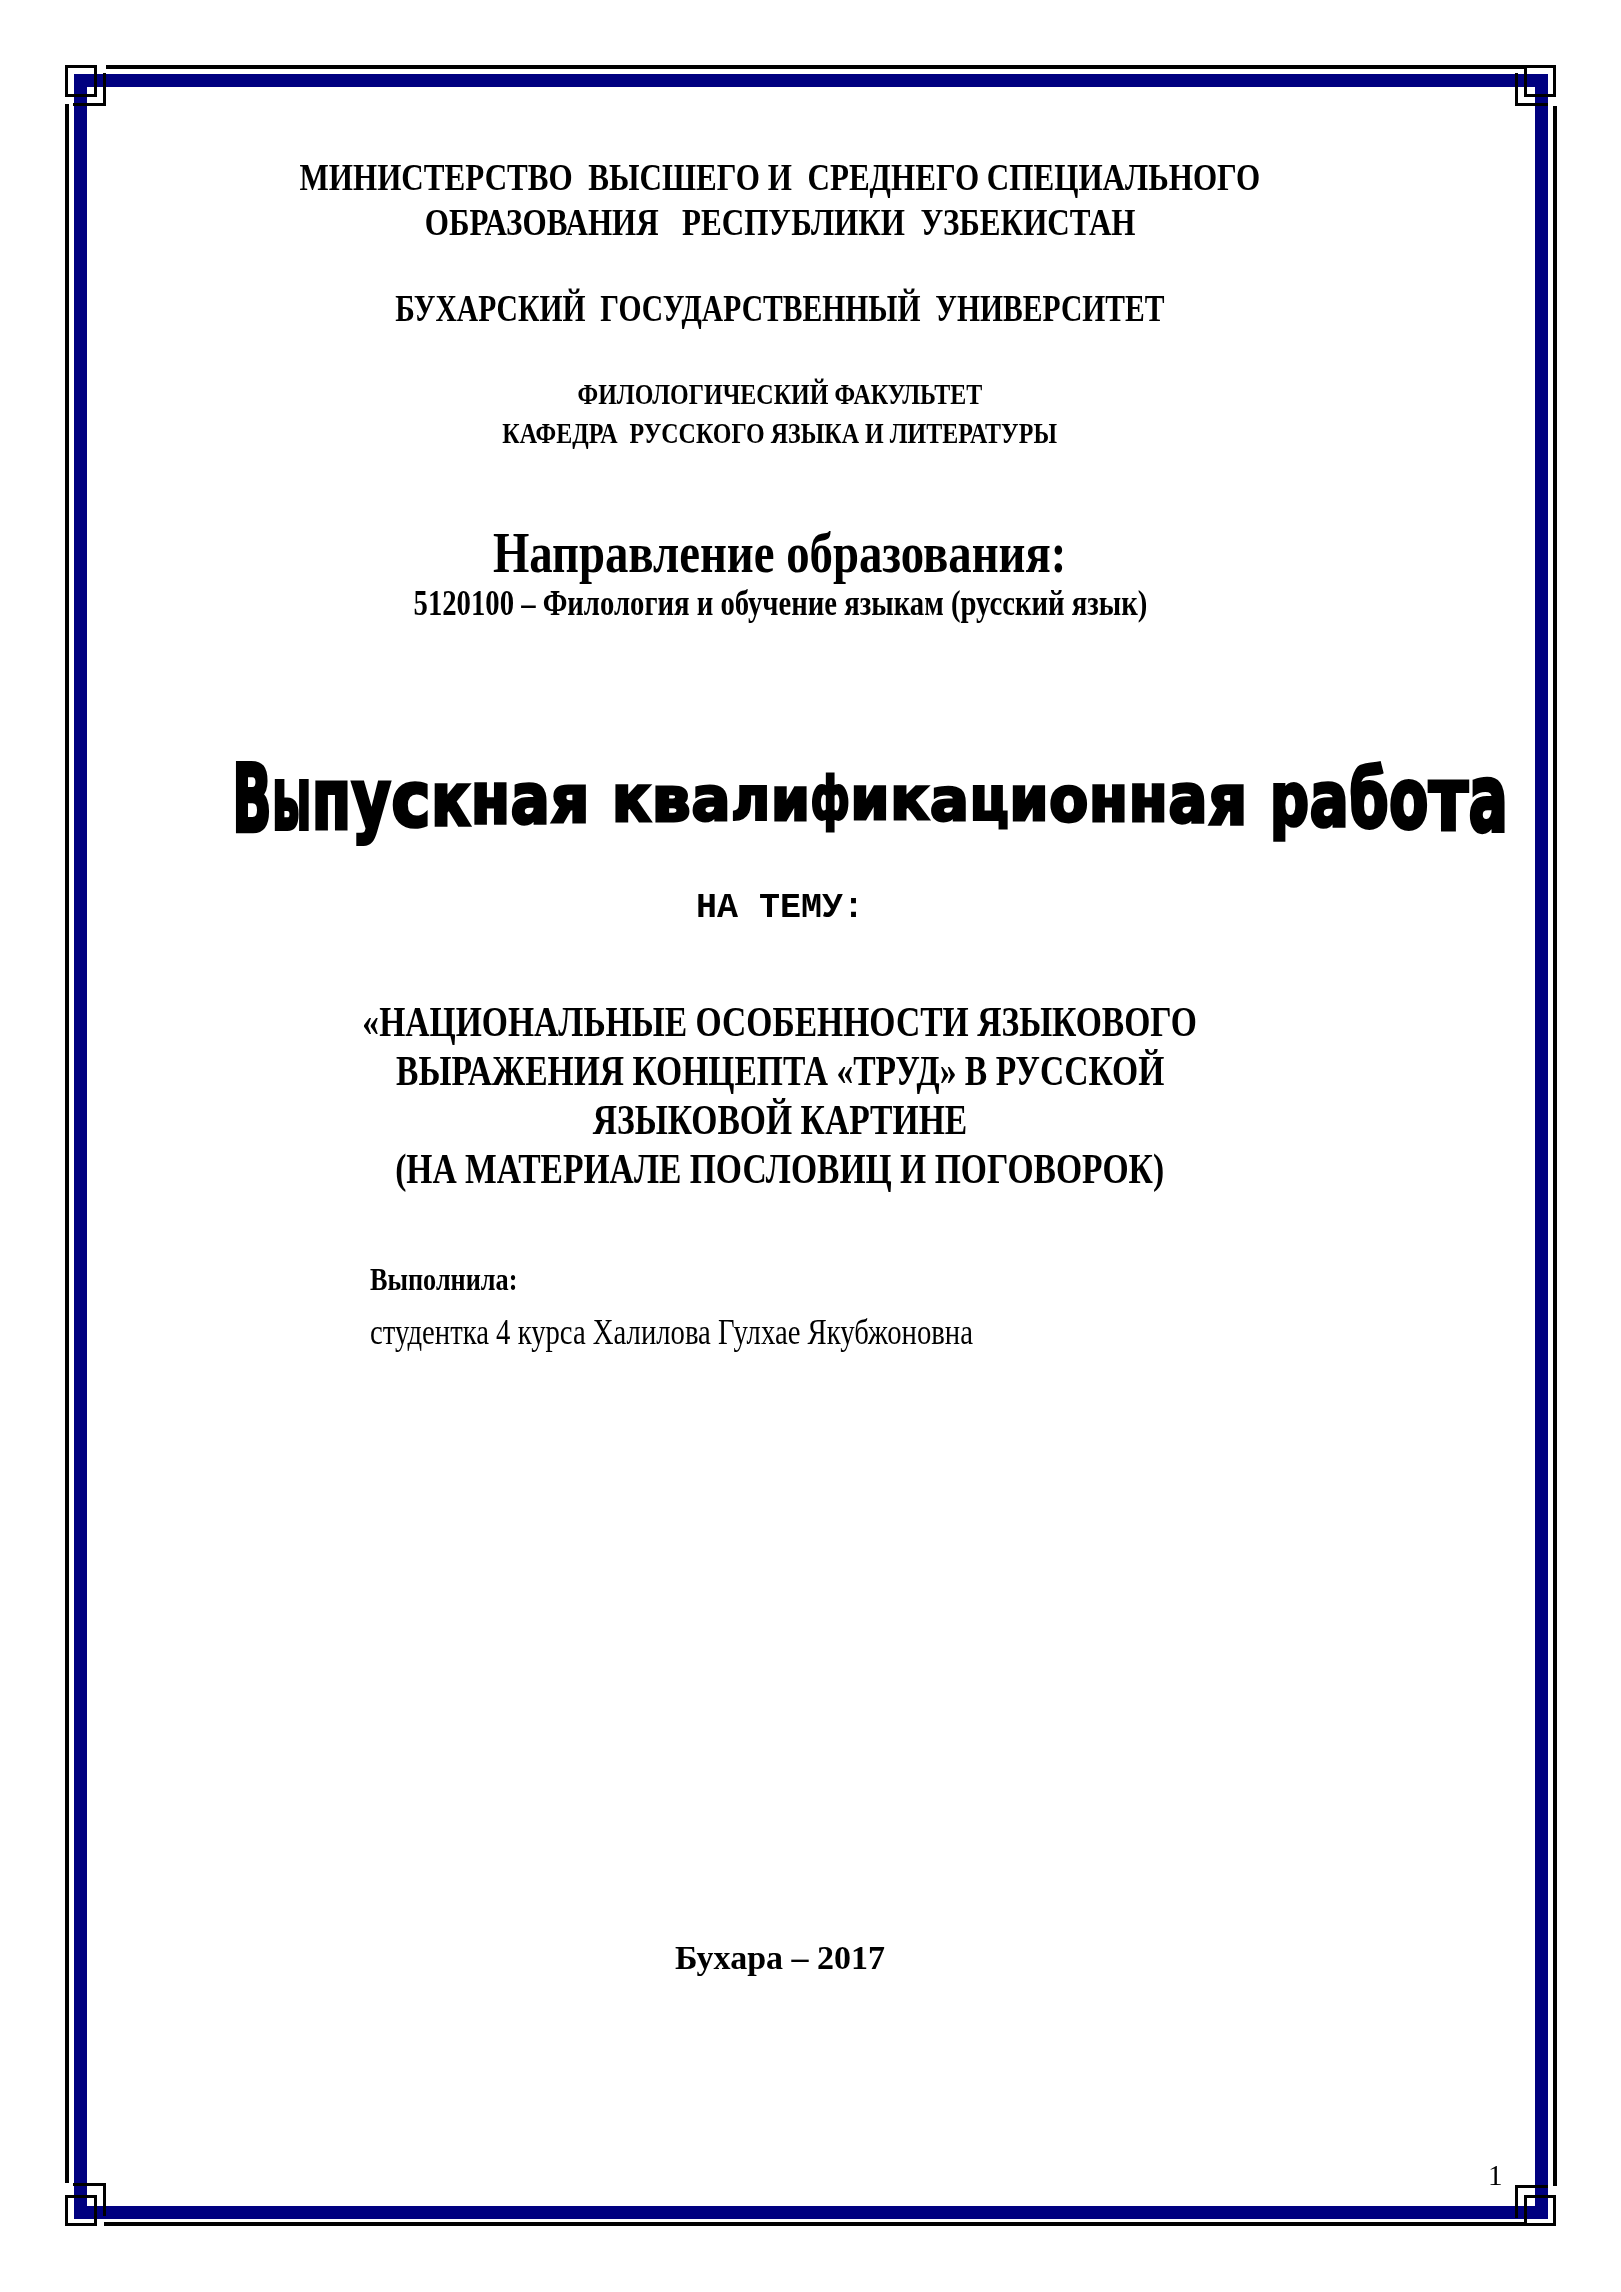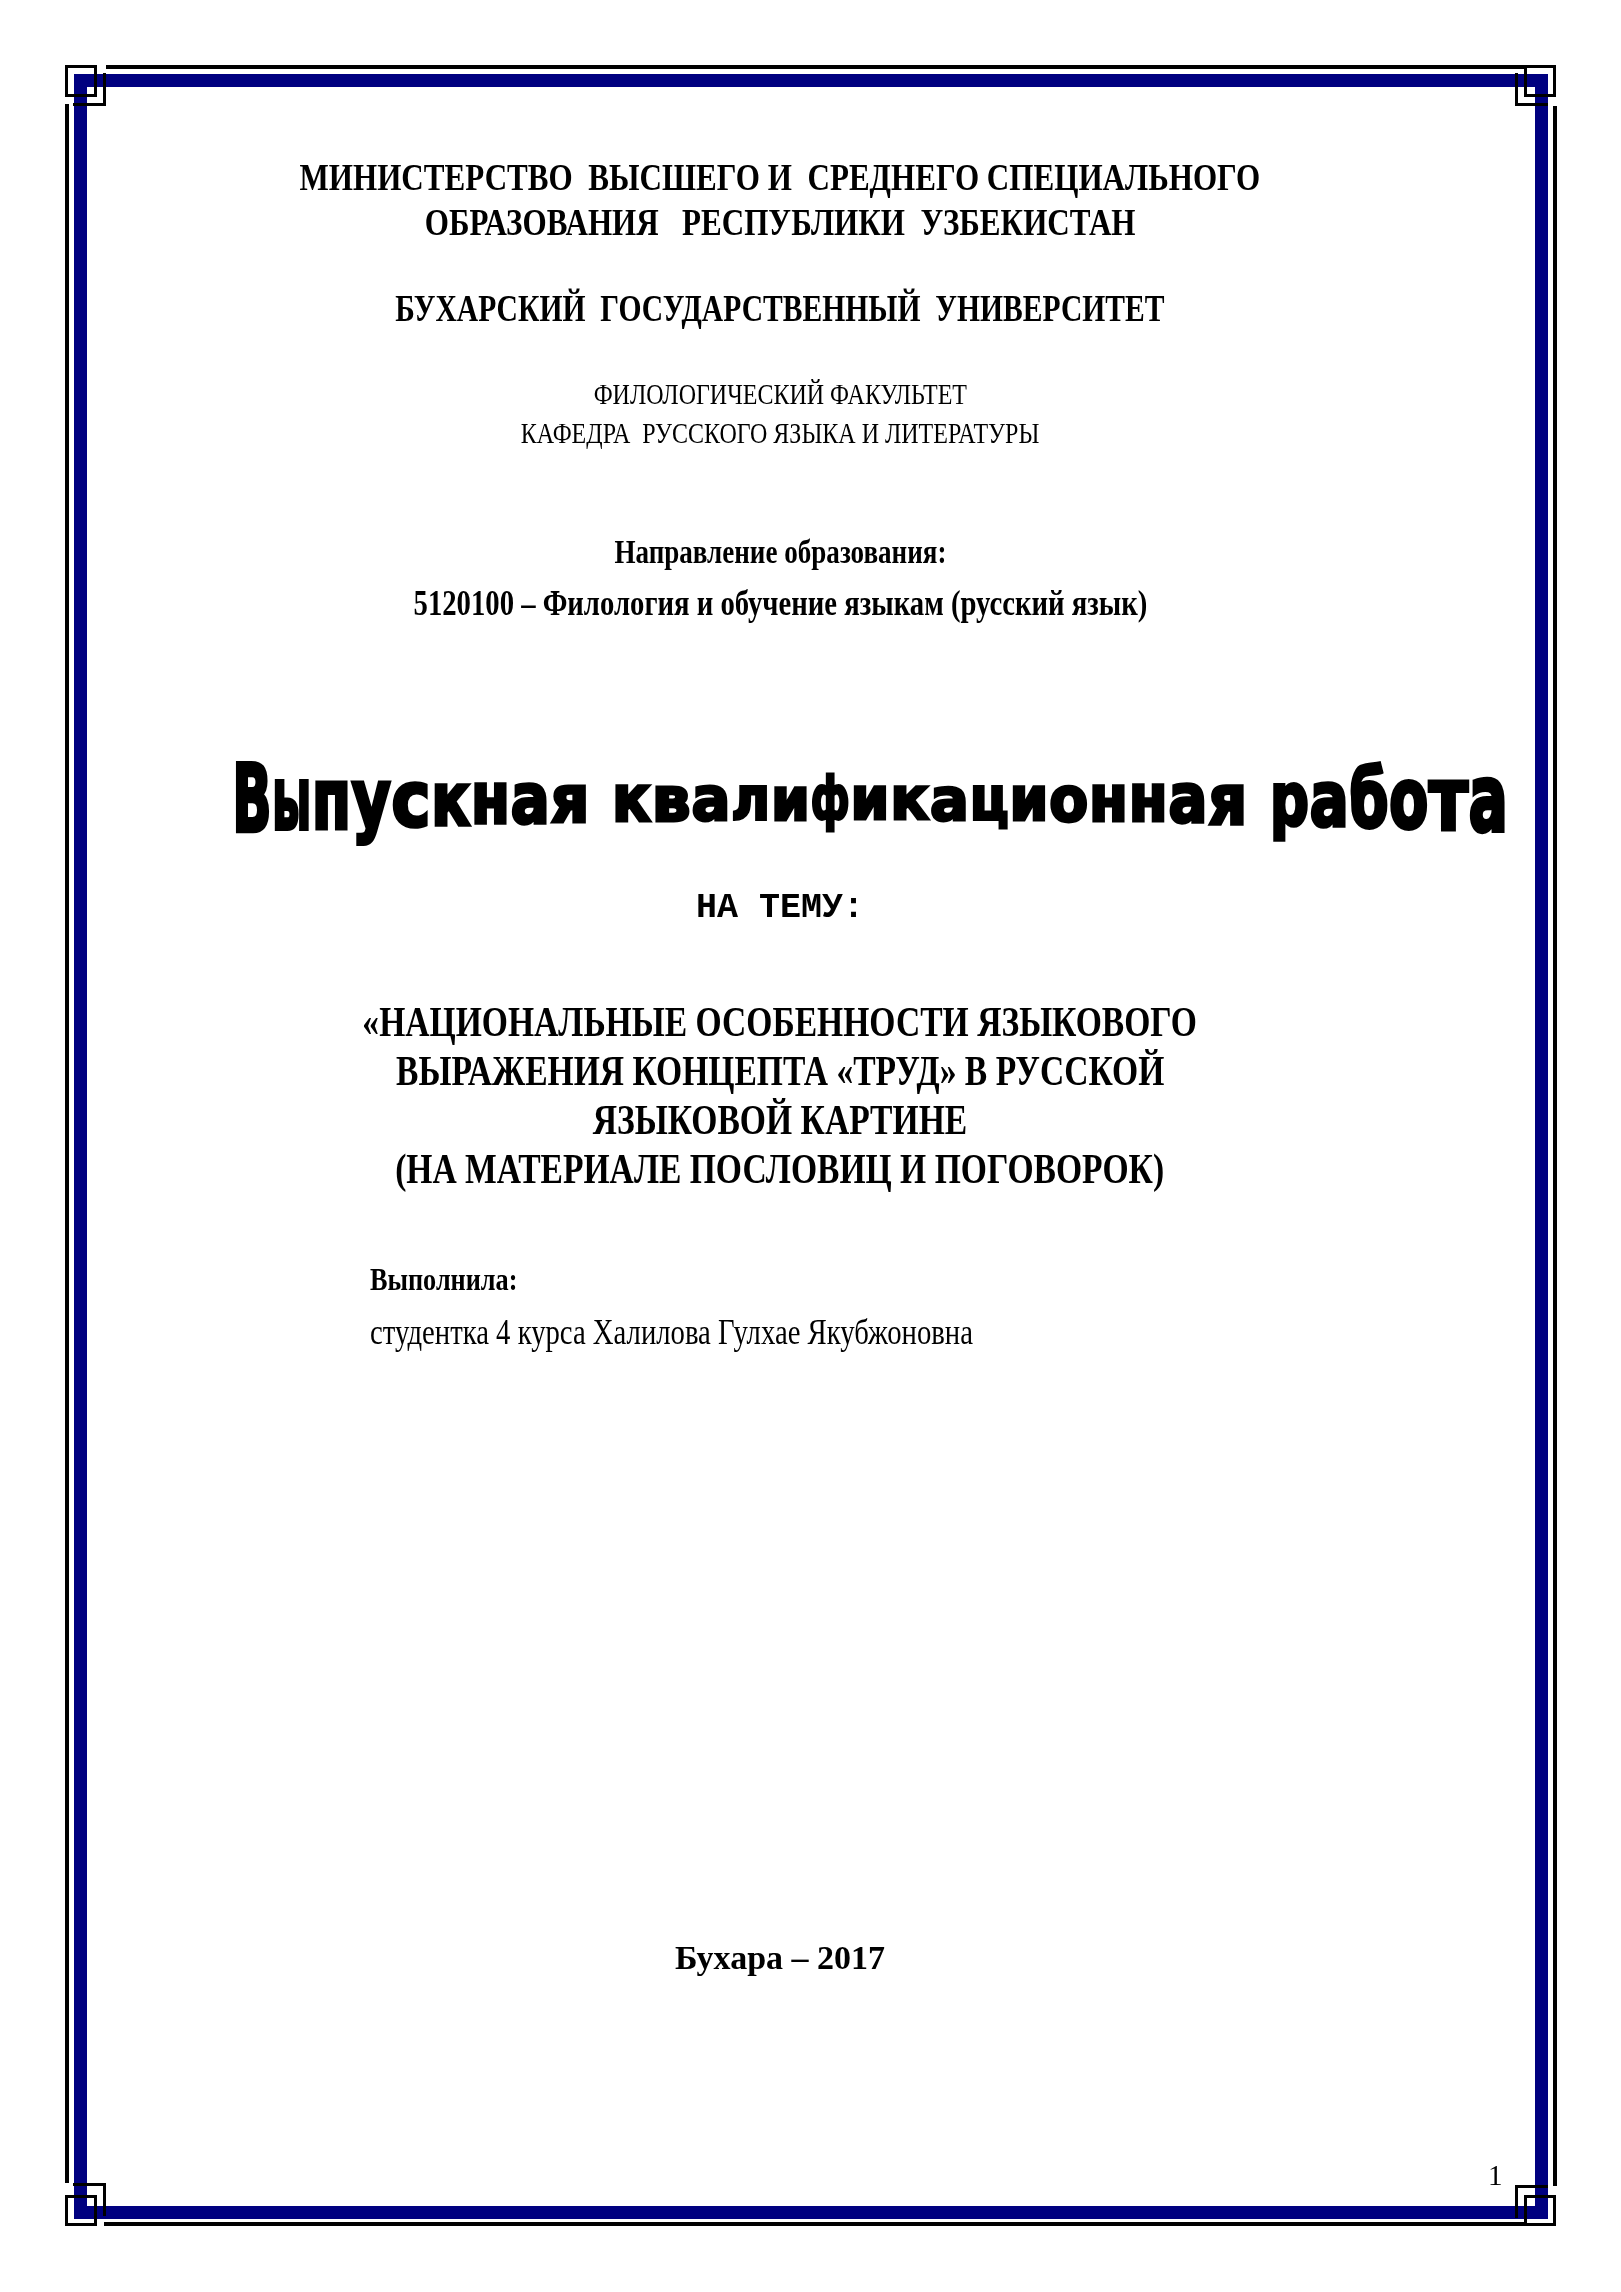--- a/index.html
+++ b/index.html
@@ -67,30 +67,30 @@
       top: 286px;
       font-weight: bold;
       font-size: 37px;
       line-height: 45px;
       font-family: Liberation Serif, serif;
     }
     .university .condensed { transform: scaleX(0.80); }
 
     .faculty {
       top: 374px;
-      font-weight: normal;
+      font-weight: bold;
       font-size: 30px;
       line-height: 39px;
     }
     .faculty .condensed { transform: scaleX(0.80); }
 
     .direction-label {
       top: 527px;
       font-weight: bold;
-      font-size: 33px;
+      font-size: 57px;
       line-height: 51px;
     }
     .direction-label .condensed { transform: scaleX(0.82); }
 
     .direction-value {
       top: 582px;
       font-weight: bold;
       font-size: 35px;
       line-height: 43px;
     }

